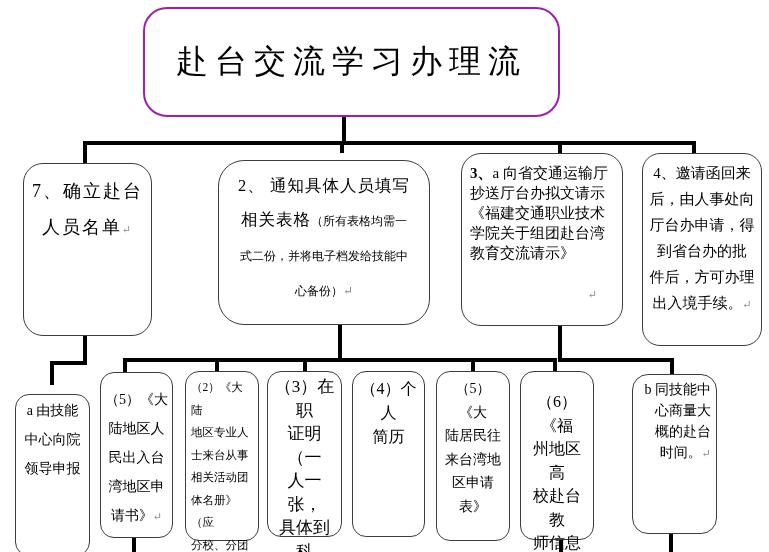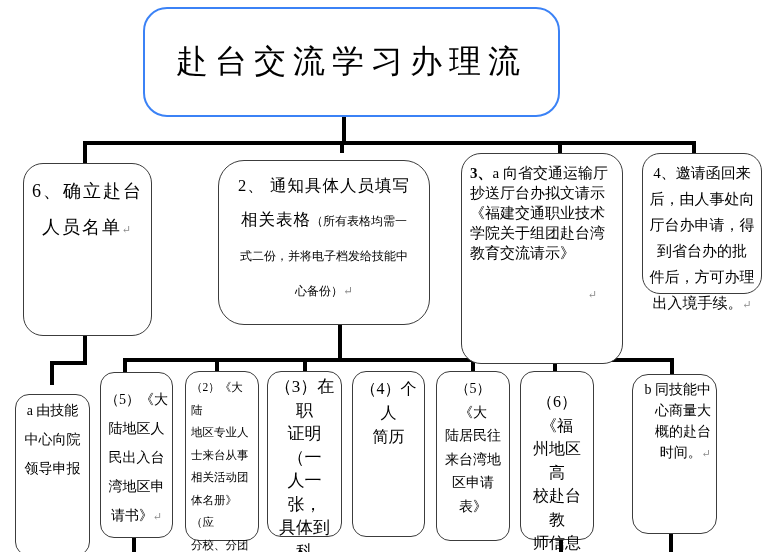--- a/index.html
+++ b/index.html
@@ -7,35 +7,35 @@
     position:relative;width:769px;height:552px;background:#fff;overflow:hidden;
     font-family:"Liberation Serif","DejaVu Serif",serif;color:#000;
   }
   .conn{position:absolute;background:#000;}
   .node{
     position:absolute;background:#fff;border:1px solid #3c3c3c;border-radius:14px;
     box-sizing:border-box;white-space:pre-line;text-align:center;
   }
   .pilcrow{color:#8a8a8a;font-size:11px;white-space:normal;}
   
-  #title-box{left:143px;top:7px;width:417px;height:110px;border:2px solid #3b82f6;border-radius:24px;
+  #title-box{left:143px;top:7px;width:417px;height:110px;border:2px solid #a21caf;border-radius:24px;
     display:flex;align-items:center;justify-content:center;white-space:normal;}
   #title-box .t{font-size:32px;letter-spacing:7px;}
   
   #b1{left:23px;top:163px;width:129px;height:173px;border-radius:20px;
       font-size:18px;line-height:36px;padding:9px 6px;letter-spacing:2px;}
   #b2{left:218px;top:160px;width:212px;height:165px;border-radius:26px;
       line-height:34px;padding:8px 6px;}
   #b2 .main{font-size:16.5px;letter-spacing:1px;}
   #b2 .note{font-size:12px;}
-  #b3{left:461px;top:153px;width:162px;height:211px;border-radius:20px;
+  #b3{left:461px;top:153px;width:162px;height:173px;border-radius:20px;
       font-size:15px;line-height:20px;padding:9px 8px;text-align:left;}
   #b3 .pfx{font-weight:bold;}
   #b3 .pilcrow{display:inline-block;margin-left:118px;}
-  #b4{left:642px;top:153px;width:120px;height:141px;border-radius:18px;
+  #b4{left:642px;top:153px;width:120px;height:193px;border-radius:18px;
       font-size:15px;line-height:26px;padding:6px 5px;}
   
   #ba{left:15px;top:383px;width:75px;height:162px;font-size:14px;line-height:29px;padding:1px 4px;margin-top:11px;}
   #f1{left:100px;top:372px;width:73px;height:166px;font-size:14px;line-height:29px;padding:12px 4px;}
   #f2{left:185px;top:371px;width:74px;height:170px;font-size:11.5px;line-height:22.5px;padding:4px 5px;text-align:left;}
   #f3{left:267px;top:371px;width:75px;height:166px;font-size:17px;line-height:23.5px;padding:3px 5px;}
   #f4{left:352px;top:371px;width:73px;height:166px;font-size:16px;line-height:24px;padding:5px 5px;}
   #f5{left:436px;top:371px;width:74px;height:170px;font-size:14px;line-height:23.5px;padding:5px 5px;}
   #f6{left:520px;top:371px;width:74px;height:169px;font-size:16px;line-height:23.5px;padding:18px 5px;}
   #bb{left:632px;top:374px;width:85px;height:160px;border-radius:16px;font-size:14px;line-height:21px;padding:4px 5px;text-align:right;}
@@ -66,21 +66,21 @@
   <div class="conn" style="left:670px;top:358px;width:4px;height:18px;"></div>
   <div class="conn" style="left:50px;top:543px;width:4px;height:9px;"></div>
   <div class="conn" style="left:132px;top:536px;width:4px;height:16px;"></div>
   <div class="conn" style="left:559px;top:538px;width:4px;height:14px;"></div>
   <div class="conn" style="left:669px;top:532px;width:4px;height:20px;"></div>
 
   <div class="node" id="title-box">
     <span class="t">赴台交流学习办理流</span>
   </div>
 
-  <div class="node" id="b1"><span>6、确立赴台
+  <div class="node" id="b1"><span>7、确立赴台
 人员名单</span><span class="pilcrow">↵</span></div>
 
   <div class="node" id="b2"><span class="main">2、 通知具体人员填写
 相关表格</span><span class="note">（所有表格均需一
 式二份，并将电子档发给技能中
 心备份）</span><span class="note pilcrow">↵</span></div>
 
   <div class="node" id="b3"><span class="pfx">3、</span><span>a 向省交通运输厅
 抄送厅台办拟文请示
 《福建交通职业技术

